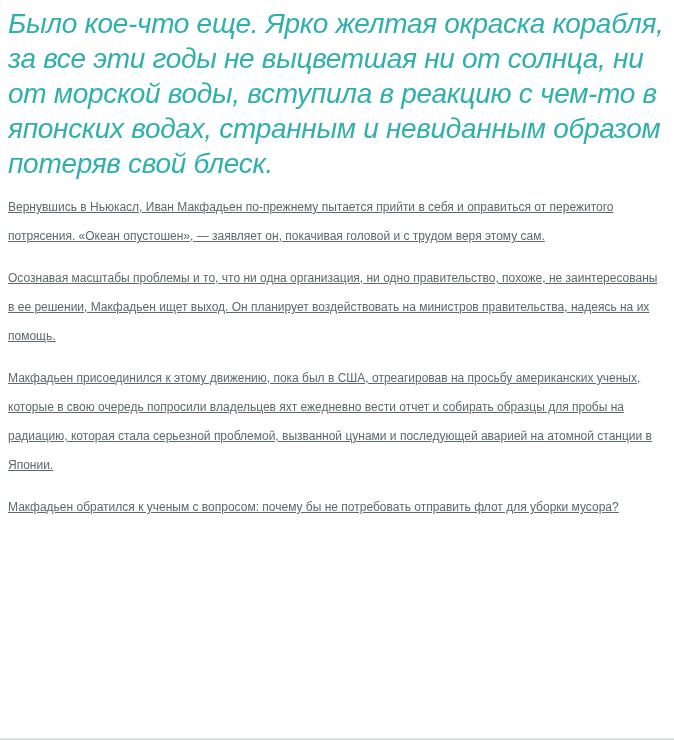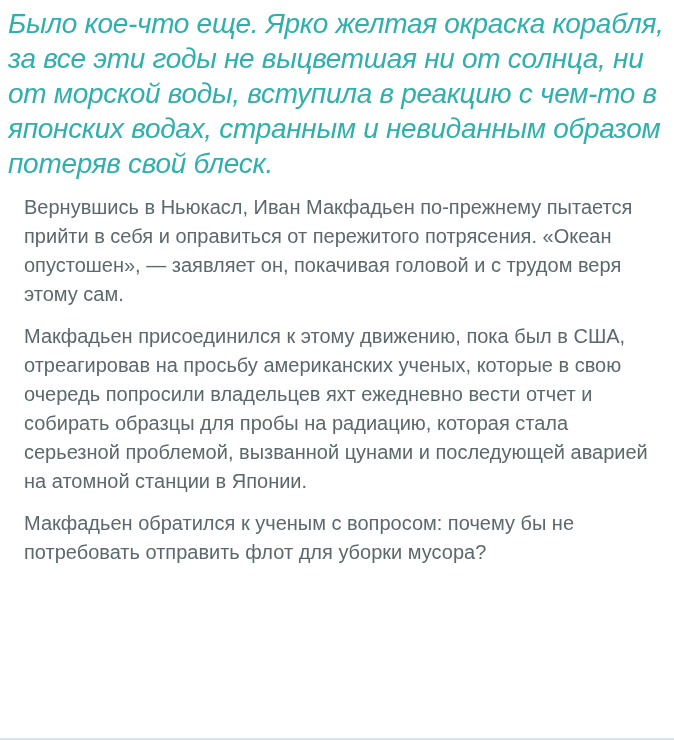--- a/index.html
+++ b/index.html
@@ -28,42 +28,44 @@
     font-family: "Liberation Sans", "DejaVu Sans", sans-serif;
     font-style: italic;
     font-weight: 400;
     font-size: 28px;
     line-height: 35px;
     color: var(--lead-text);
     margin: 0 0 12px 0;
     letter-spacing: -0.3px;
   }
   .body-para {
-    font-size: 20px;
+    font-size: 12px;
     line-height: 29px;
     color: var(--body-text);
-    margin: 0 0 13px 16px;
+    margin: 0 0 13px 0;
+    text-decoration: underline;
   }
   .bottom-rule {
     position: absolute;
     left: 0;
     bottom: 0;
     width: 100%;
     height: 2px;
     background: var(--bottom-rule);
   }
 </style>
 </head>
 <body>
 
 <div class="page">
   <p class="lead">Было кое-что еще. Ярко желтая окраска корабля, за все эти годы не выцветшая ни от солнца, ни от морской воды, вступила в реакцию с чем-то в японских водах, странным и невиданным образом потеряв свой блеск.</p>
 
   <p class="body-para">Вернувшись в Ньюкасл, Иван Макфадьен по-прежнему пытается прийти в себя и оправиться от пережитого потрясения. «Океан опустошен», — заявляет он, покачивая головой и с трудом веря этому сам.</p>
 
+  <p class="body-para">Осознавая масштабы проблемы и то, что ни одна организация, ни одно правительство, похоже, не заинтересованы в ее решении, Макфадьен ищет выход. Он планирует воздействовать на министров правительства, надеясь на их помощь.</p>
 
 
   <p class="body-para">Макфадьен присоединился к этому движению, пока был в США, отреагировав на просьбу американских ученых, которые в свою очередь попросили владельцев яхт ежедневно вести отчет и собирать образцы для пробы на радиацию, которая стала серьезной проблемой, вызванной цунами и последующей аварией на атомной станции в Японии.</p>
 
   <p class="body-para">Макфадьен обратился к ученым с вопросом: почему бы не потребовать отправить флот для уборки мусора?</p>
 </div>
 
 <div class="bottom-rule"></div>
 
 </body></html>

